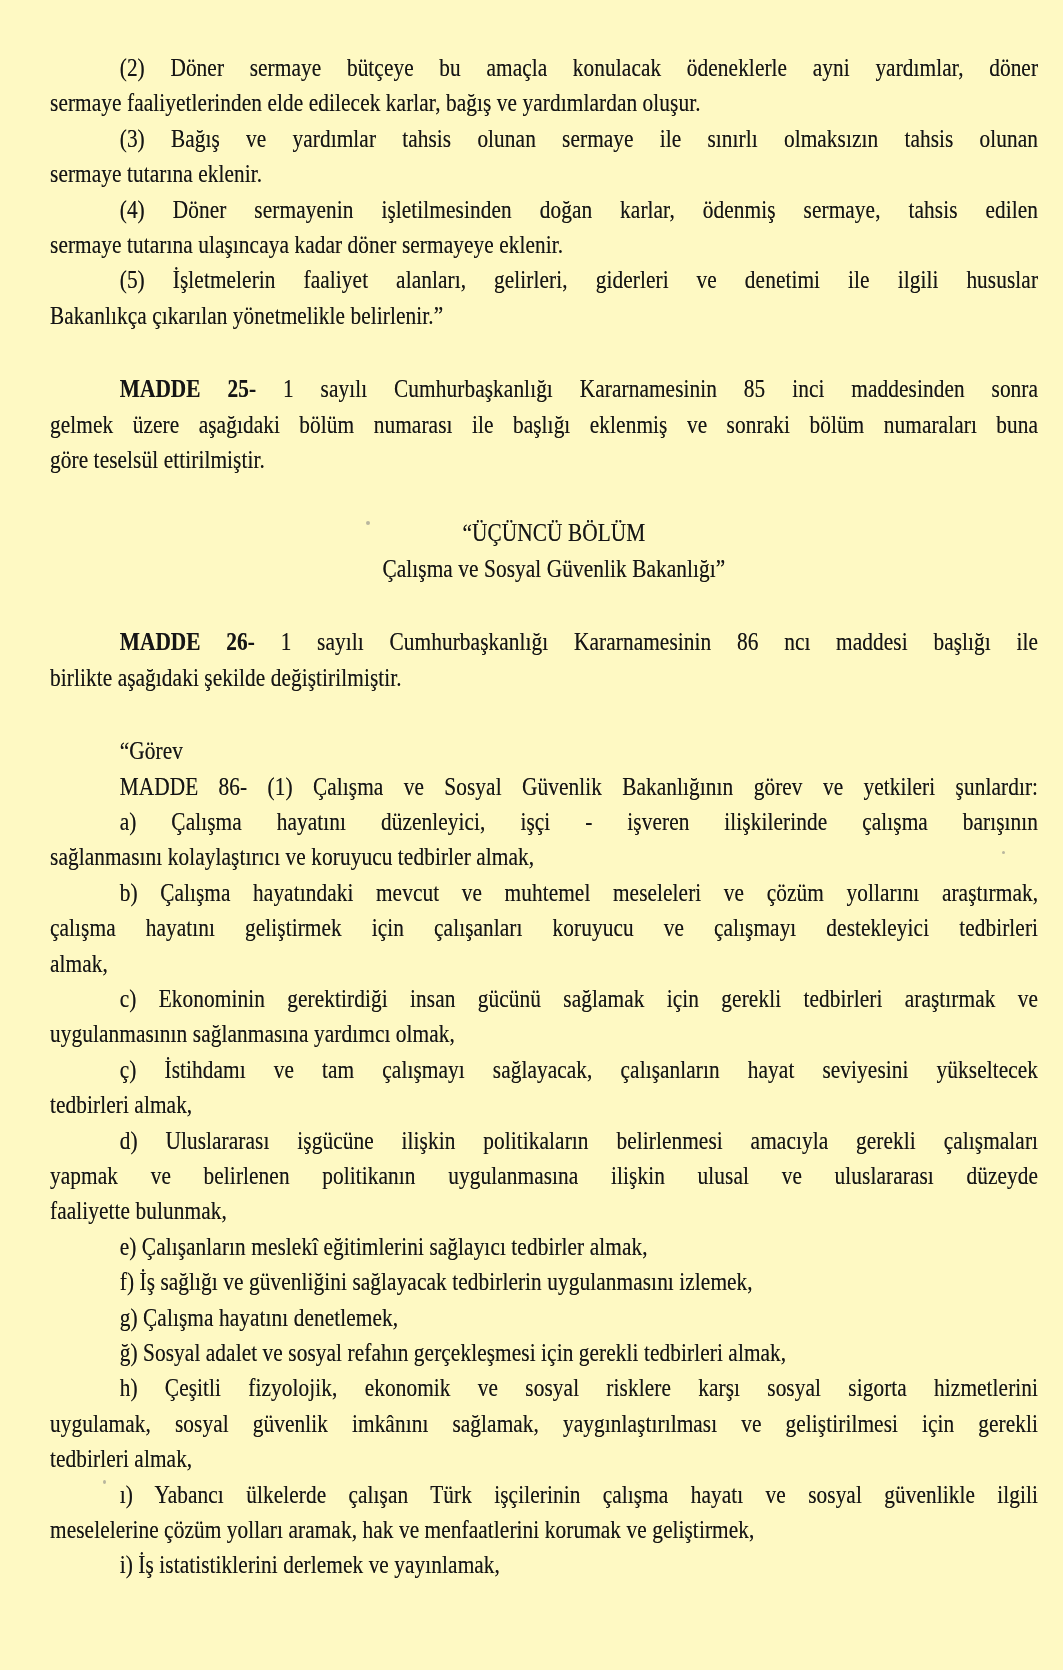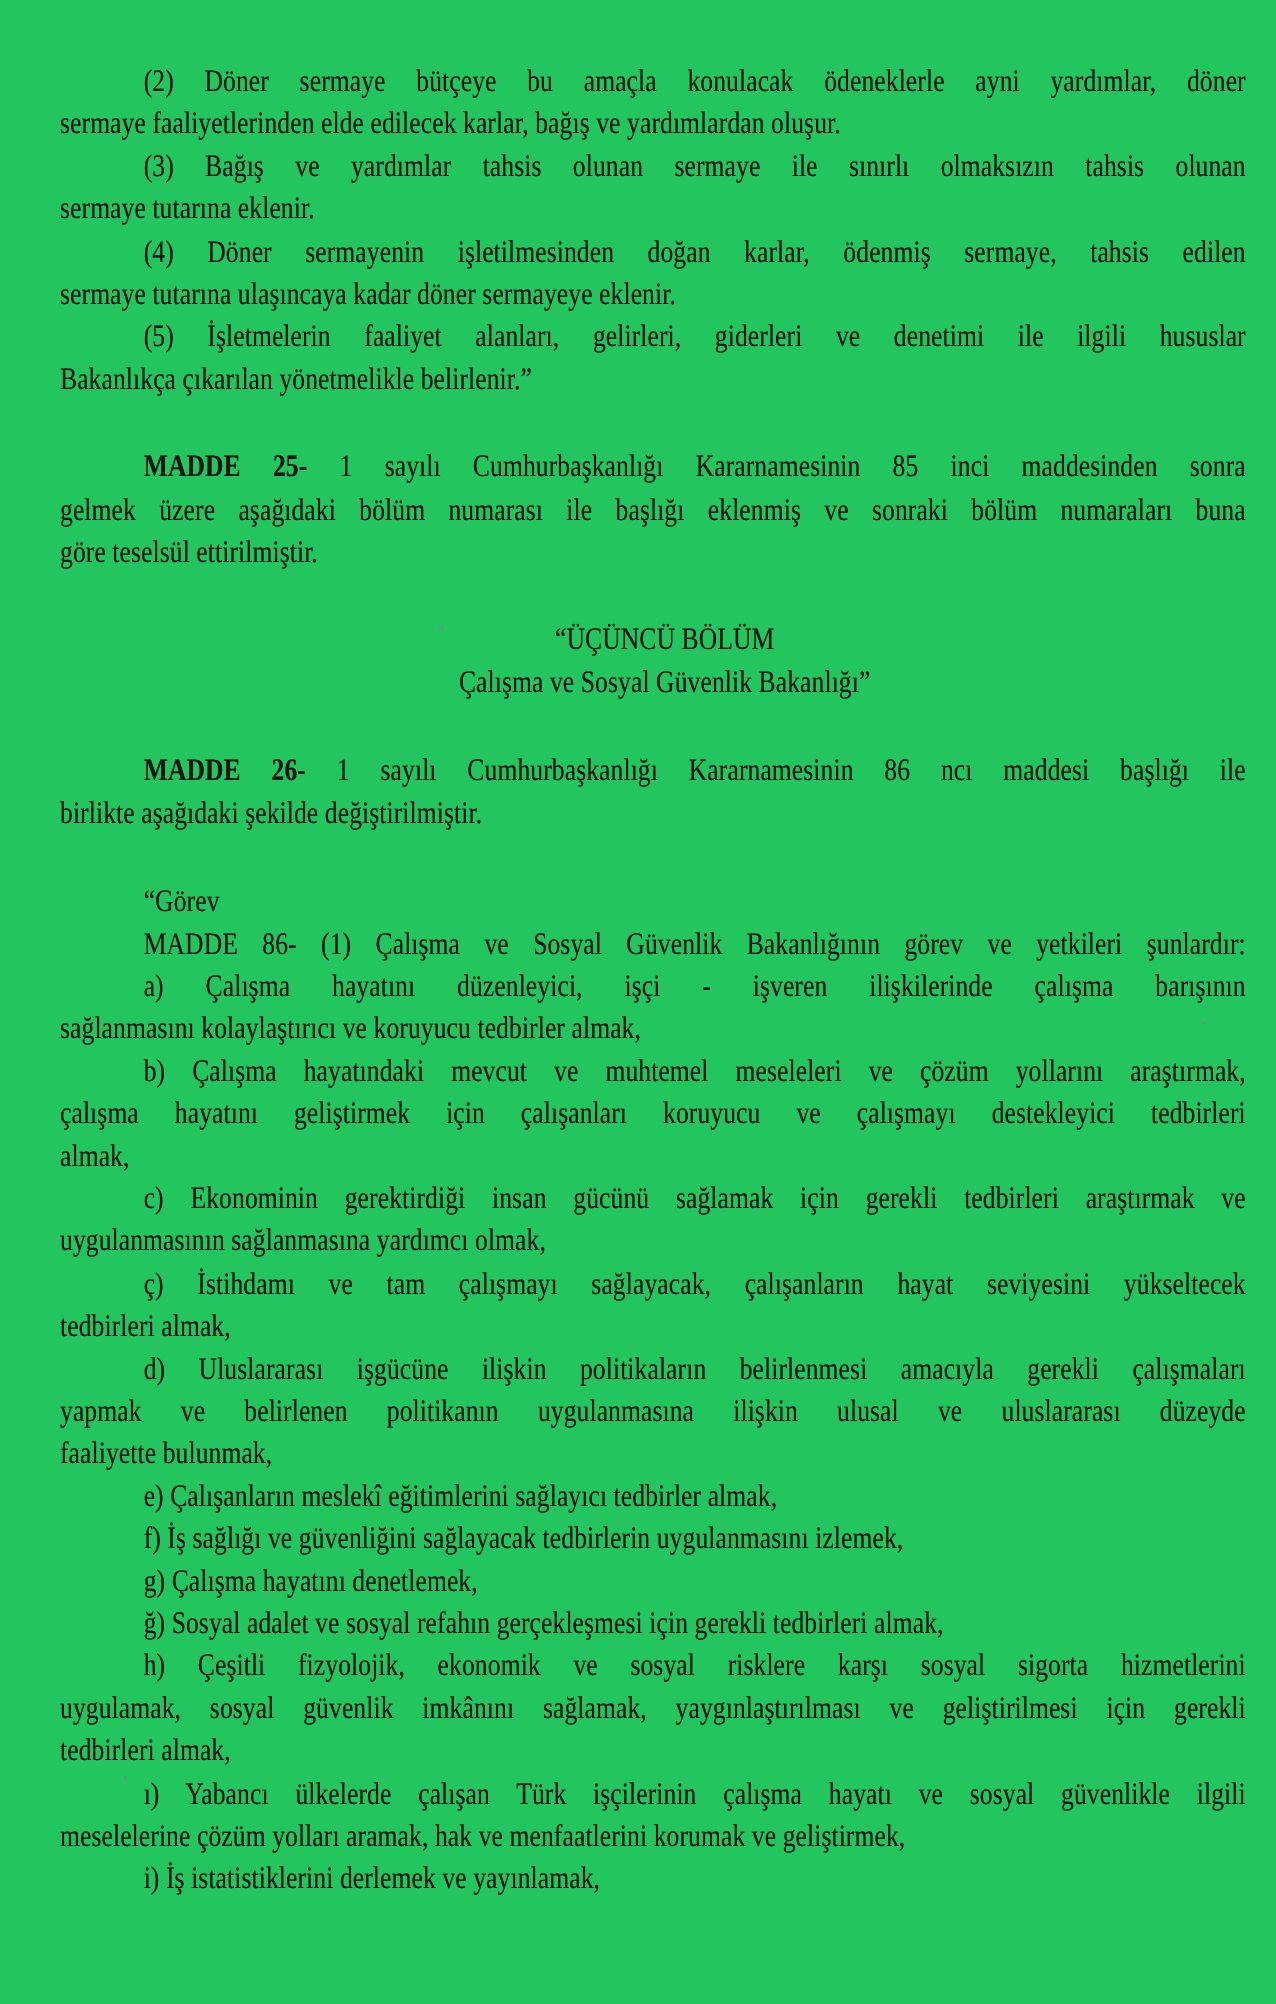--- a/index.html
+++ b/index.html
@@ -1,20 +1,20 @@
 <!DOCTYPE html>
 <html><head>
 <meta charset="utf-8">
 <style>
   html, body { margin: 0; padding: 0; background: #ffffff; }
   .page {
     position: relative;
     width: 1063px;
     height: 1670px;
-    background: #22c55e;
+    background: #fef9c3;
     overflow: hidden;
     font-family: "Liberation Serif", "DejaVu Serif", serif;
     color: #151515;
   }
   
   .text-col {
     position: absolute;
     left: 50px;
     top: 50px;
     width: 1205px;              

